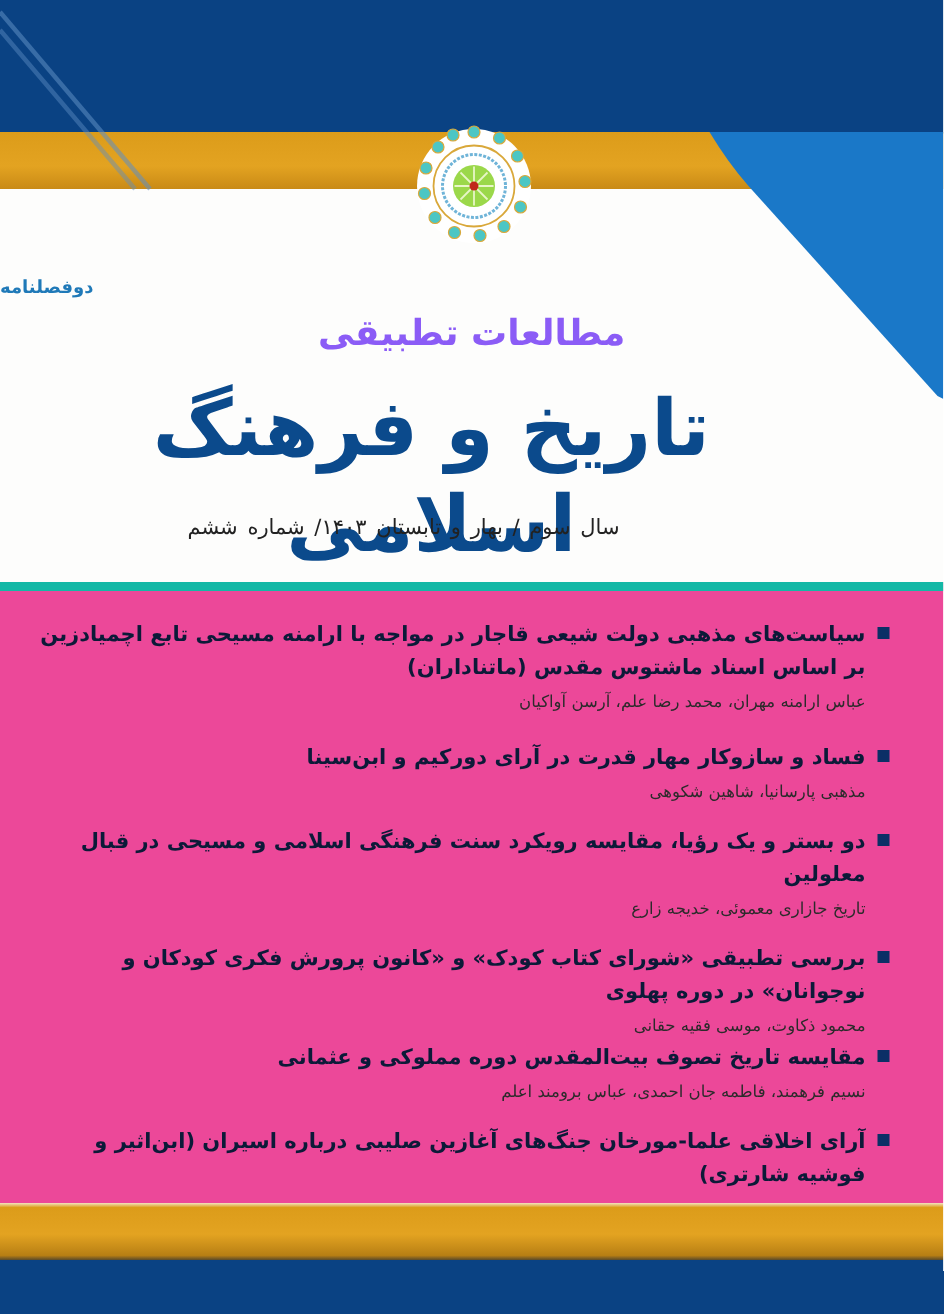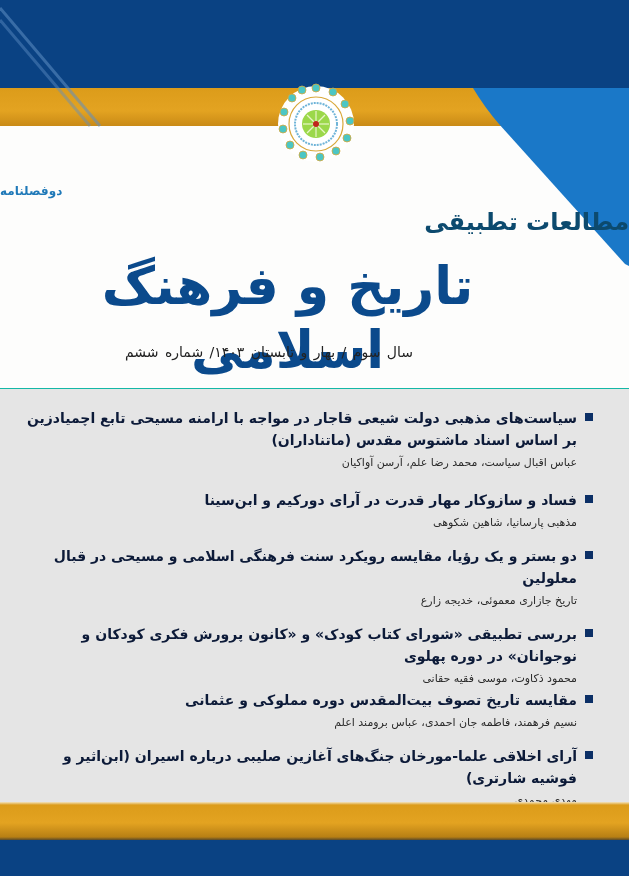--- a/index.html
+++ b/index.html
@@ -12,30 +12,30 @@
     .top-blue { position: absolute; left: 0; top: 0; width: 629px; height: 89px; background: #0a4283; }
     .top-gold { position: absolute; left: 0; top: 88px; width: 629px; height: 38px;
       background: linear-gradient(to bottom, #dc9c1a 0%, #e3a321 60%, #c98a16 100%); }
     .top-corner { position: absolute; right: 0; top: 88px; width: 170px; height: 180px; }
     .diag-lines { position: absolute; left: 0; top: 0; width: 140px; height: 130px; }
 
     
     .logo { position: absolute; left: 276px; top: 74px; width: 80px; height: 96px; }
     .subtitle-small { position: absolute; top: 184px; left: 0; width: 629px; text-align: left;
       font-size: 12px; font-weight: bold; color: #1f79b8; direction: rtl; }
-    .subtitle { position: absolute; top: 208px; left: 0; width: 629px; text-align: right;
-      font-size: 24px; font-weight: bold; color: #0c4a6e; direction: rtl; }
+    .subtitle { position: absolute; top: 208px; left: 0; width: 629px; text-align: center;
+      font-size: 24px; font-weight: bold; color: #8b5cf6; direction: rtl; }
     .main-title { position: absolute; top: 254px; left: 0; width: 575px; text-align: center;
       font-size: 52px; font-weight: bold; color: #0b4a8c; direction: rtl; letter-spacing: 0px; line-height: 64px; }
     .issue-line { position: absolute; top: 344px; left: 0; width: 538px; text-align: center;
       font-size: 14px; color: #222; direction: rtl; word-spacing: 2px; }
 
     
     .contents { position: absolute; left: 0; top: 388px; width: 629px; height: 414px;
-      background: #e5e5e5; border-top: 1px solid #14b8a6; }
+      background: #ec4899; border-top: 6px solid #14b8a6; }
     .articles { position: absolute; right: 36px; top: 18px; width: 570px; direction: rtl; list-style: none; }
     .article { position: relative; padding-right: 16px; }
     .article .bullet { position: absolute; right: 0; top: 6px; width: 8px; height: 8px; background: #0b2f66; }
     .article .title { font-size: 14px; font-weight: bold; color: #0c1a38; line-height: 22px; }
     .article .authors { font-size: 11px; color: #2b2b2b; line-height: 20px; margin-top: 2px; }
 
     
     .bottom-gold { position: absolute; left: 0; top: 802px; width: 629px; height: 38px;
       background: linear-gradient(to bottom, #f2e3c0 0%, #dc9c1a 8%, #e3a321 55%, #b77f14 92%, #5a4a2a 100%); }
     .bottom-blue { position: absolute; left: 0; top: 840px; width: 629px; height: 36px; background: #0a4283; }
@@ -89,21 +89,21 @@
   <div class="subtitle-small">دوفصلنامه</div>
   <div class="subtitle">مطالعات تطبیقی</div>
   <div class="main-title">تاریخ و فرهنگ اسلامی</div>
   <div class="issue-line">سال سوم /  بهار و تابستان ۱۴۰۳/  شماره ششم</div>
 
   <div class="contents">
     <ul class="articles">
       <li class="article" style="margin-bottom:10px;">
         <span class="bullet"></span>
         <div class="title">سیاست‌های مذهبی دولت شیعی قاجار در مواجه با ارامنه مسیحی تابع اچمیادزین بر اساس اسناد ماشتوس مقدس (ماتناداران)</div>
-        <div class="authors">عباس اقبال سیاست، محمد رضا علم، آرسن آواکیان</div>
+        <div class="authors">عباس ارامنه مهران، محمد رضا علم، آرسن آواکیان</div>
       </li>
       <li class="article" style="margin-bottom:12px;margin-top:16px;">
         <span class="bullet"></span>
         <div class="title">فساد و سازوکار مهار قدرت در آرای دورکیم و ابن‌سینا</div>
         <div class="authors">مذهبی پارسانیا، شاهین شکوهی</div>
       </li>
       <li class="article" style="margin-bottom:12px;">
         <span class="bullet"></span>
         <div class="title">دو بستر و یک رؤیا، مقایسه رویکرد سنت فرهنگی اسلامی و مسیحی در قبال معلولین</div>
         <div class="authors">تاریخ جازاری معموئی، خدیجه زارع</div>

